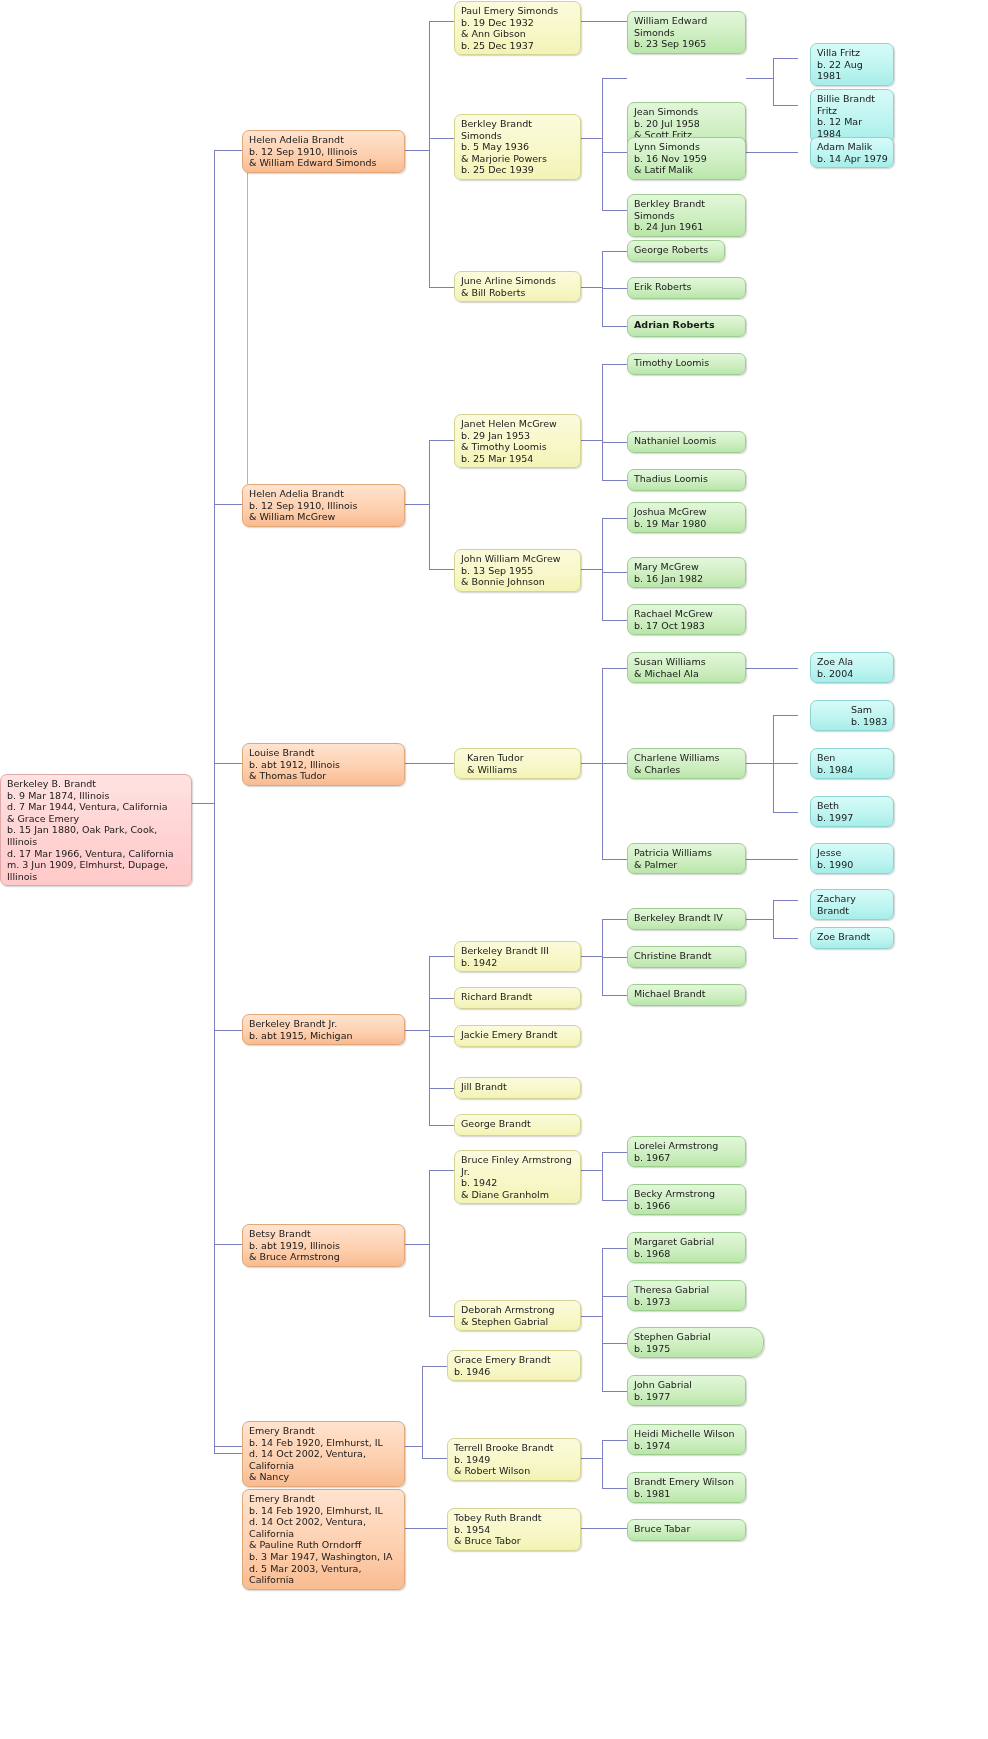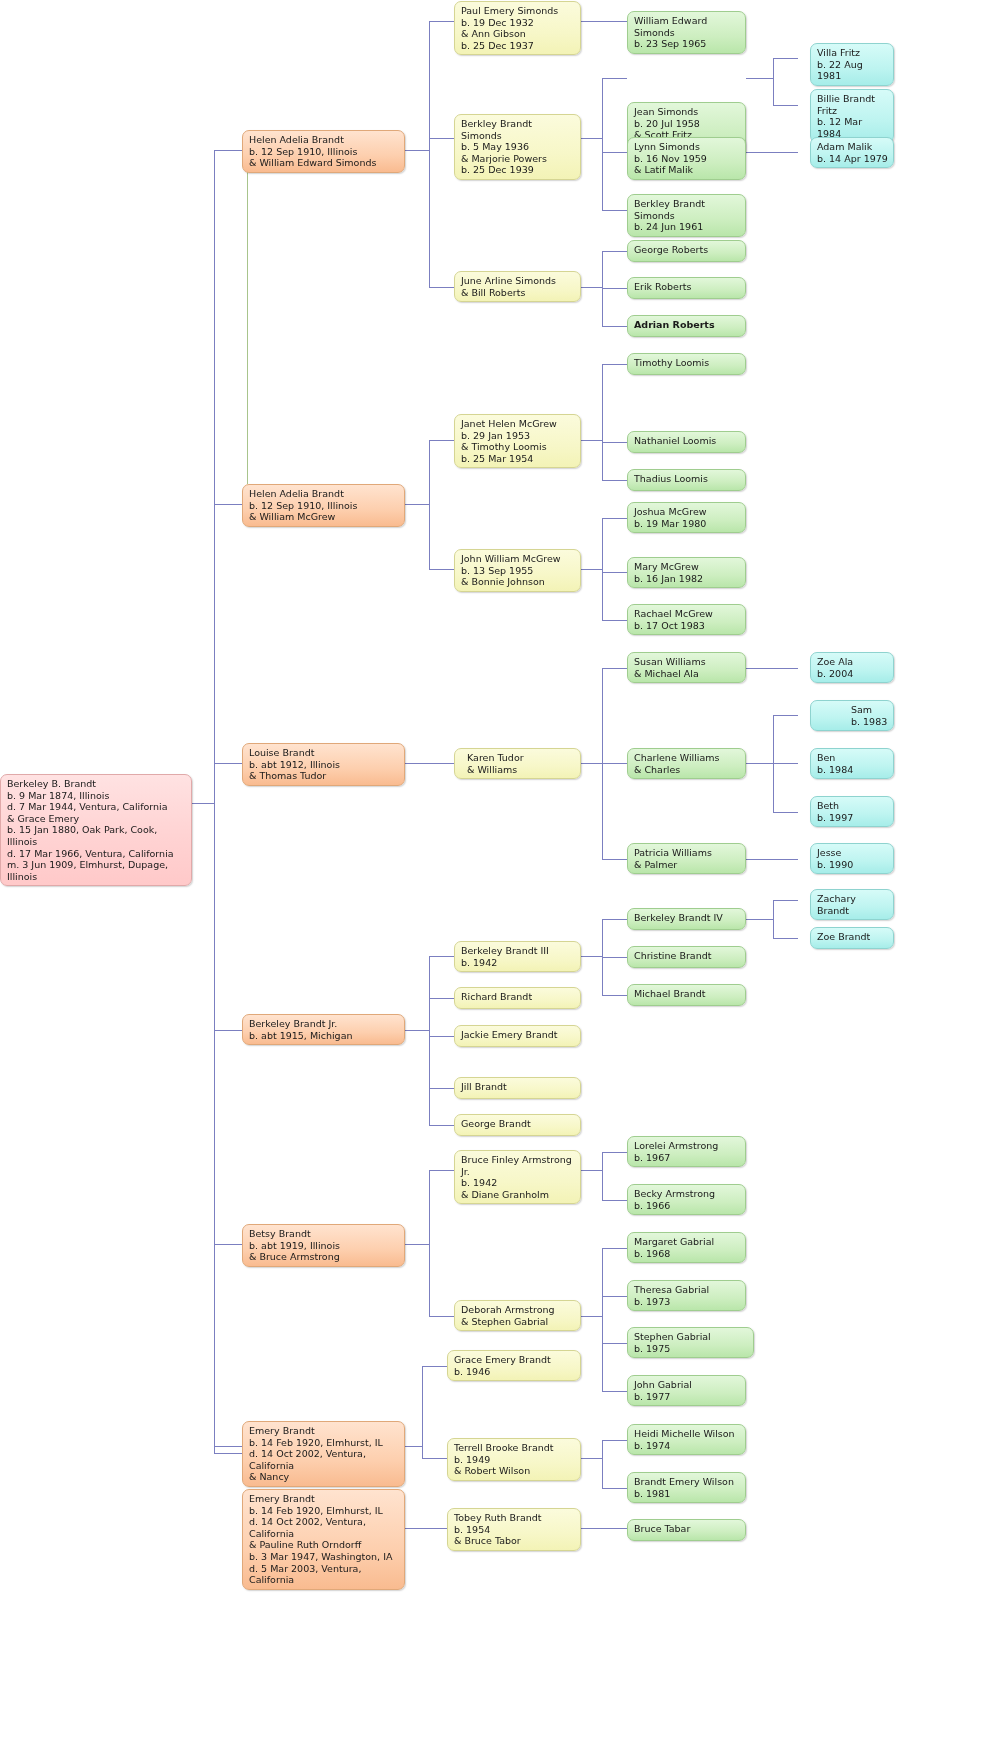--- a/index.html
+++ b/index.html
@@ -237,21 +237,21 @@
 b. 23 Sep 1965</div>
     <div class="node n-gen3" style="left: 627px; top: 58px; width: 119px; min-height: 40px; margin-top: 44px;">Jean Simonds
 b. 20 Jul 1958
 &amp; Scott Fritz
 b. 29 Dec 1957</div>
     <div class="node n-gen3" style="left: 627px; top: 137px; width: 119px; min-height: 31px;">Lynn Simonds
 b. 16 Nov 1959
 &amp; Latif Malik</div>
     <div class="node n-gen3" style="left: 627px; top: 194px; width: 119px; min-height: 31px;">Berkley Brandt Simonds
 b. 24 Jun 1961</div>
-    <div class="node n-gen3" style="left: 627px; top: 240px; width: 119px; min-height: 22px; border-radius: 7px;">George Roberts</div>
+    <div class="node n-gen3" style="left: 627px; top: 240px; width: 98px; min-height: 22px; border-radius: 7px;">George Roberts</div>
     <div class="node n-gen3" style="left: 627px; top: 277px; width: 119px; min-height: 22px;">Erik Roberts</div>
     <div class="node n-gen3" style="left: 627px; top: 315px; width: 119px; min-height: 22px; font-weight: bold;">Adrian Roberts</div>
     <div class="node n-gen3" style="left: 627px; top: 353px; width: 119px; min-height: 22px;">Timothy Loomis</div>
     <div class="node n-gen3" style="left: 627px; top: 431px; width: 119px; min-height: 22px;">Nathaniel Loomis</div>
     <div class="node n-gen3" style="left: 627px; top: 469px; width: 119px; min-height: 22px;">Thadius Loomis</div>
     <div class="node n-gen3" style="left: 627px; top: 502px; width: 119px; min-height: 31px;">Joshua McGrew
 b. 19 Mar 1980</div>
     <div class="node n-gen3" style="left: 627px; top: 557px; width: 119px; min-height: 31px;">Mary McGrew
 b. 16 Jan 1982</div>
     <div class="node n-gen3" style="left: 627px; top: 604px; width: 119px; min-height: 31px;">Rachael McGrew
@@ -266,21 +266,21 @@
     <div class="node n-gen3" style="left: 627px; top: 946px; width: 119px; min-height: 22px;">Christine Brandt</div>
     <div class="node n-gen3" style="left: 627px; top: 984px; width: 119px; min-height: 22px;">Michael Brandt</div>
     <div class="node n-gen3" style="left: 627px; top: 1136px; width: 119px; min-height: 31px;">Lorelei Armstrong
 b. 1967</div>
     <div class="node n-gen3" style="left: 627px; top: 1184px; width: 119px; min-height: 31px;">Becky Armstrong
 b. 1966</div>
     <div class="node n-gen3" style="left: 627px; top: 1232px; width: 119px; min-height: 31px;">Margaret Gabrial
 b. 1968</div>
     <div class="node n-gen3" style="left: 627px; top: 1280px; width: 119px; min-height: 31px;">Theresa Gabrial
 b. 1973</div>
-    <div class="node n-gen3" style="left: 627px; top: 1327px; width: 127px; min-height: 31px;">Stephen Gabrial
+    <div class="node n-gen3" style="left: 627px; top: 1327px; width: 137px; min-height: 31px; border-radius: 13px;">Stephen Gabrial
 b. 1975</div>
     <div class="node n-gen3" style="left: 627px; top: 1375px; width: 119px; min-height: 31px;">John Gabrial
 b. 1977</div>
     <div class="node n-gen3" style="left: 627px; top: 1424px; width: 119px; min-height: 31px;">Heidi Michelle Wilson
 b. 1974</div>
     <div class="node n-gen3" style="left: 627px; top: 1472px; width: 119px; min-height: 31px;">Brandt Emery Wilson
 b. 1981</div>
     <div class="node n-gen3" style="left: 627px; top: 1519px; width: 119px; min-height: 22px;">Bruce Tabar</div>
     <div class="node n-gen4" style="left: 798px; top: 43px; width: 84px; min-height: 31px;">Villa Fritz
 b. 22 Aug 1981</div>

